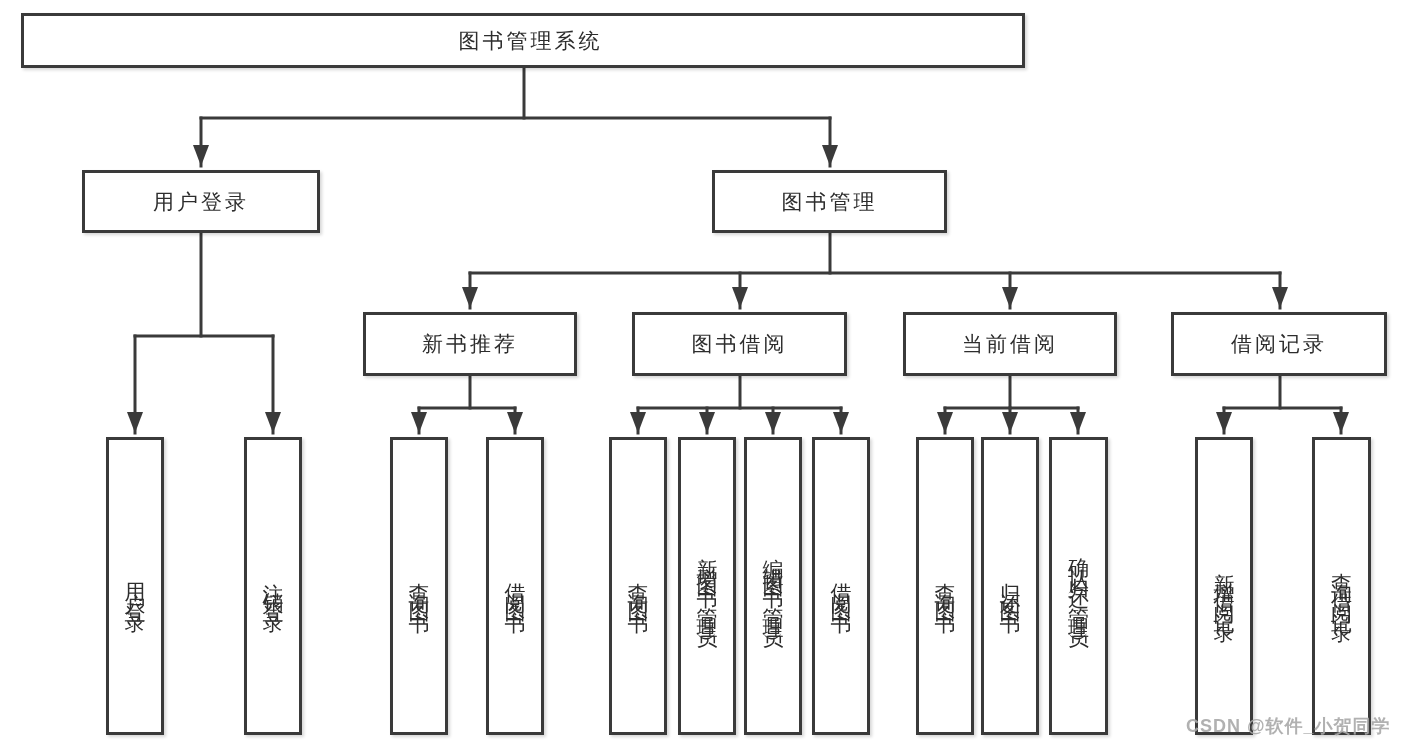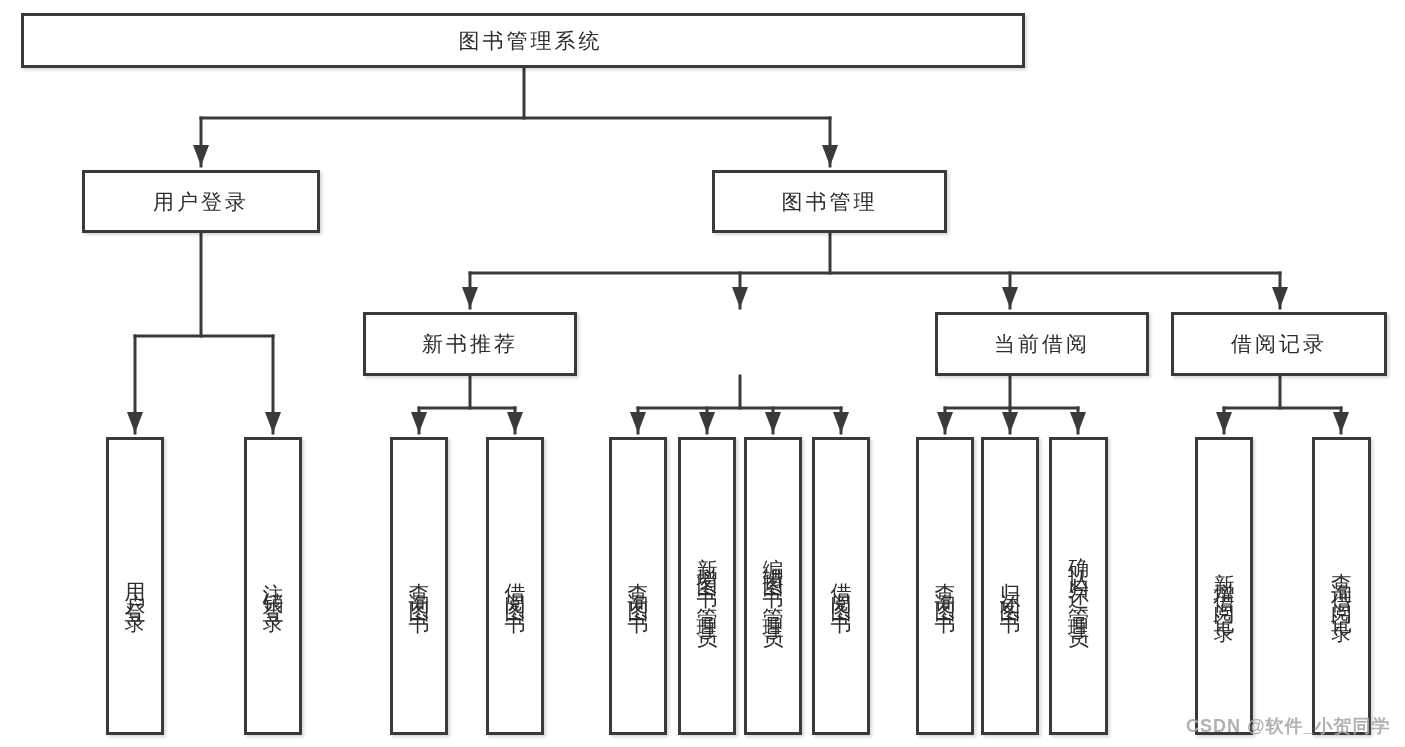--- a/index.html
+++ b/index.html
@@ -92,21 +92,24 @@
   <div class="node" style="left:82px; top:170px; width:238px; height:63px;">
     <span>用户登录</span>
   </div>
   <div class="node" style="left:363px; top:312px; width:214px; height:64px;">
     <span>新书推荐</span>
   </div>
 
   <div class="node" style="left:712px; top:170px; width:235px; height:63px;">
     <span>图书管理</span>
   </div>
-  <div class="node" style="left:903px; top:312px; width:214px; height:64px;margin-left:32px;">
+  <div class="node" style="left:632px; top:312px; width:215px; height:64px;">
+    <span>图书借阅</span>
+  </div>
+  <div class="node" style="left:903px; top:312px; width:214px; height:64px;">
     <span>当前借阅</span>
   </div>
   <div class="node" style="left:1171px; top:312px; width:216px; height:64px;">
     <span>借阅记录</span>
   </div>
 
   <div class="leaf" style="left:106px; top:437px; width:58px; height:298px;">
     <span>用户登录</span>
   </div>
   <div class="leaf" style="left:244px; top:437px; width:58px; height:298px;">

